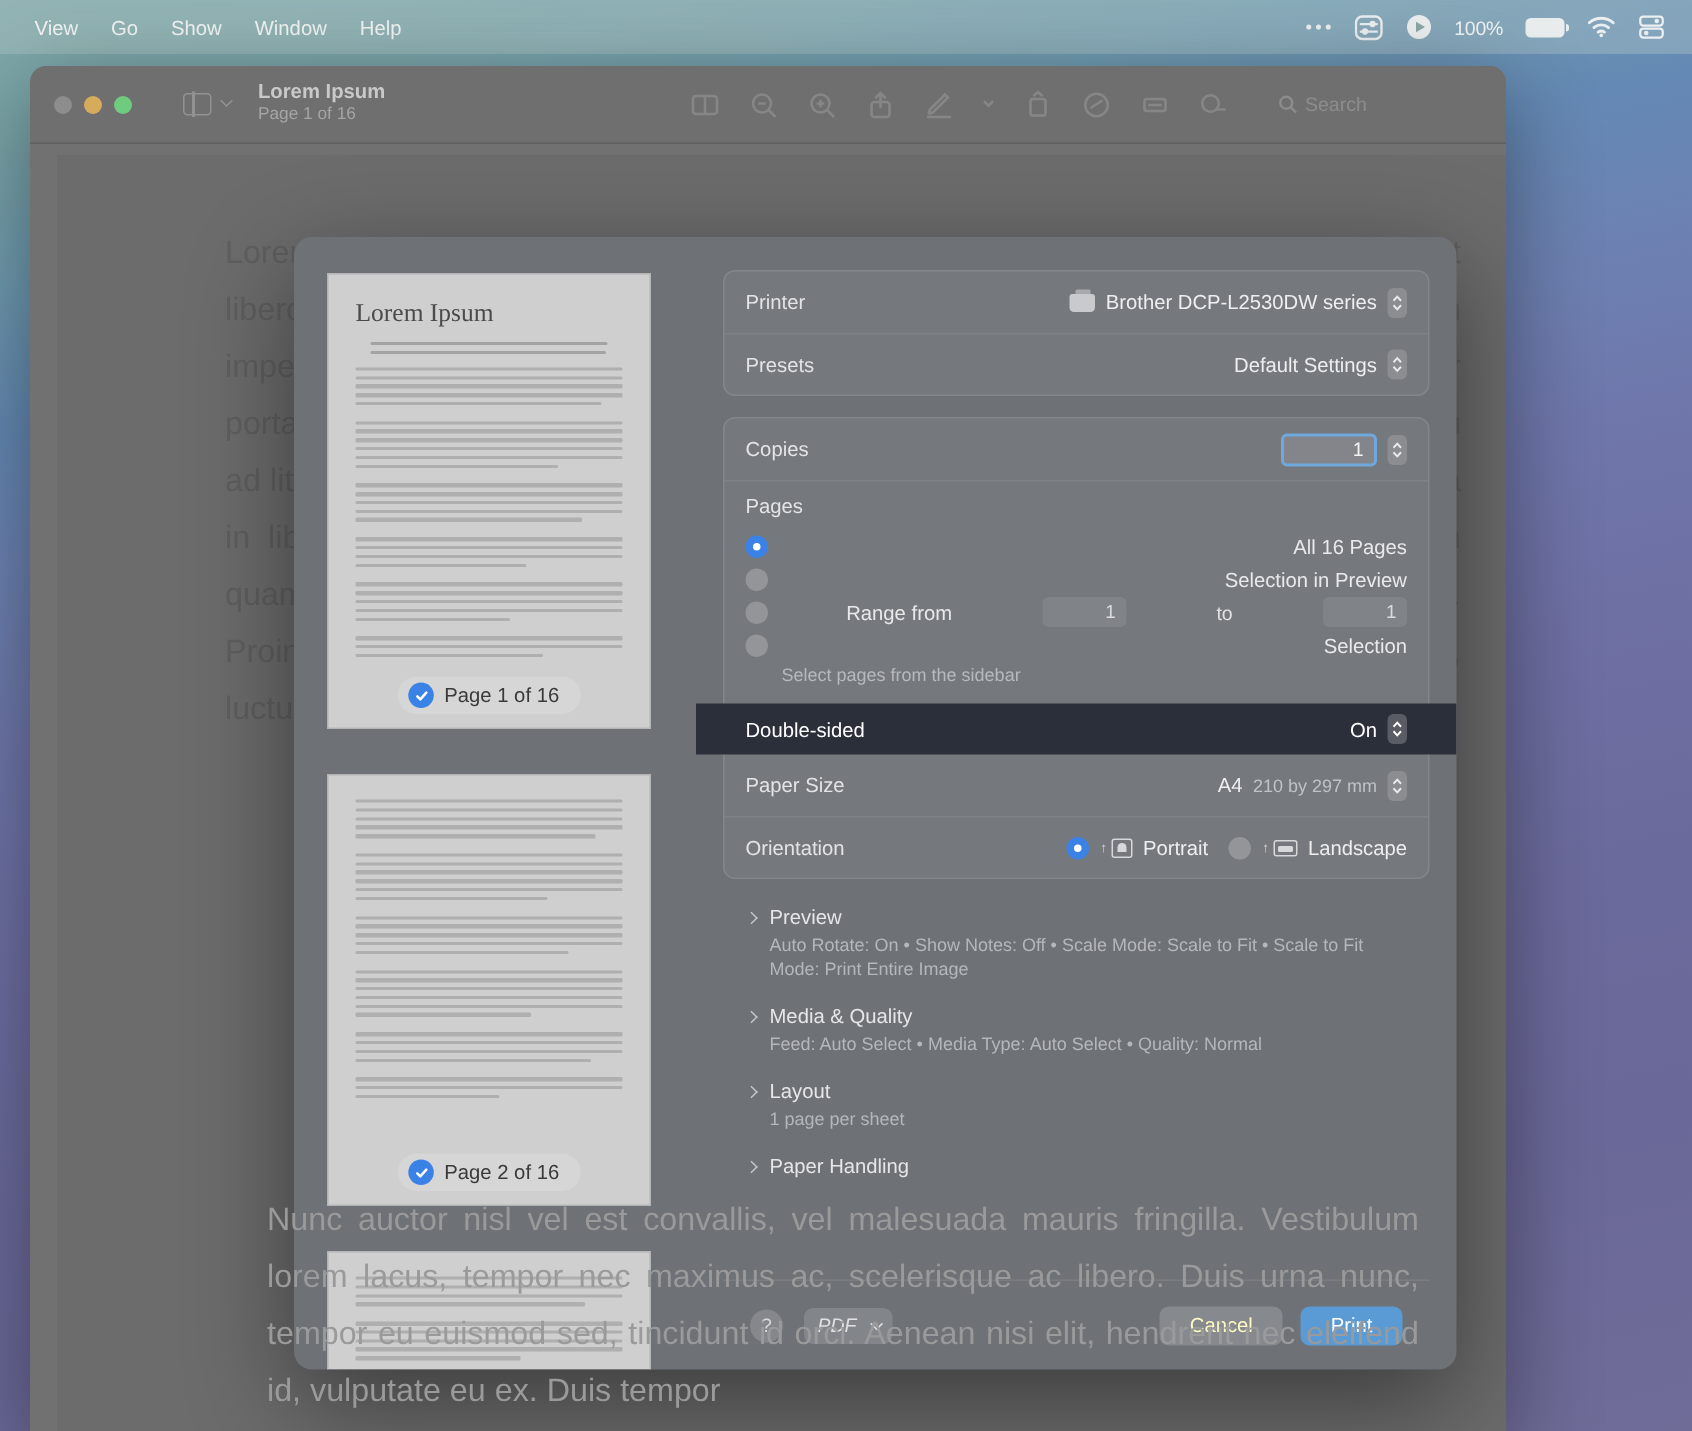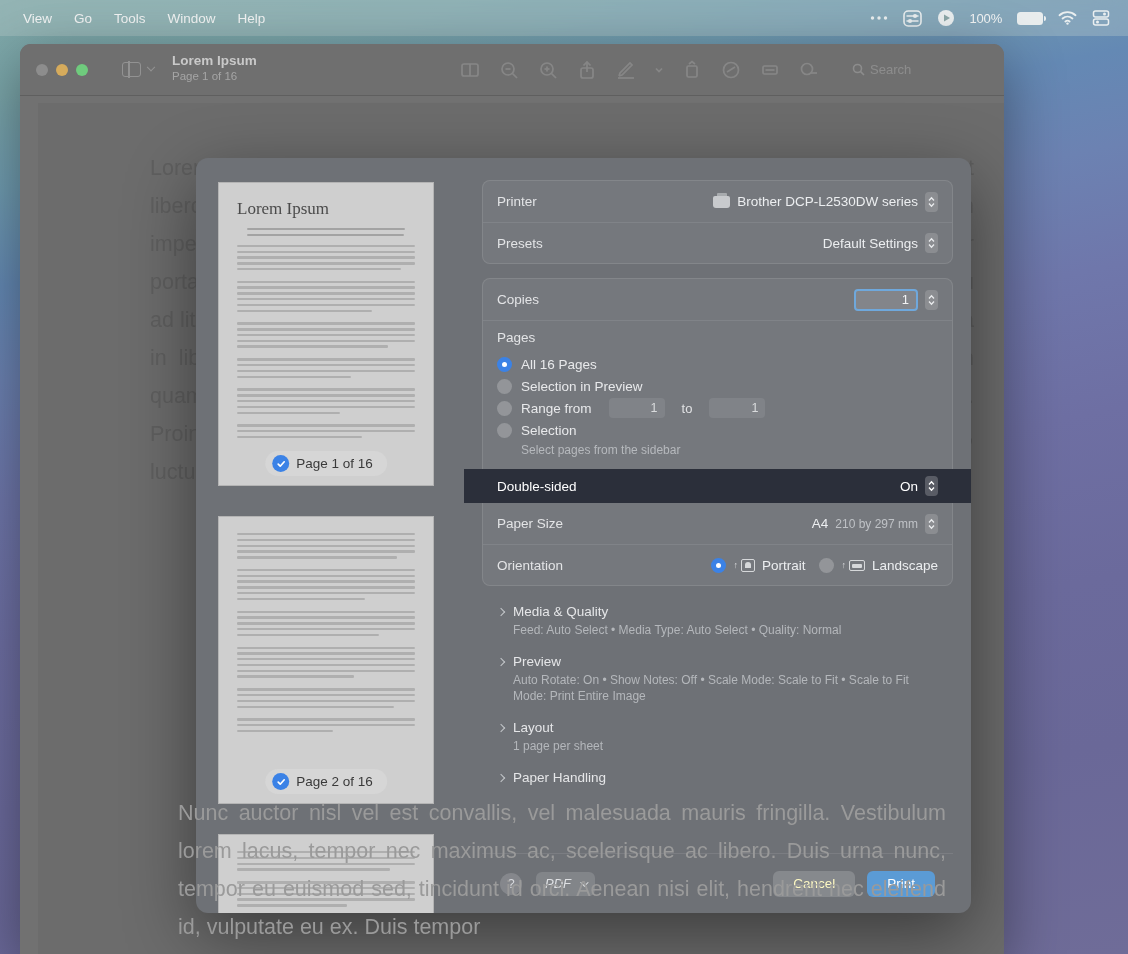--- a/index.html
+++ b/index.html
@@ -161,21 +161,21 @@
   .copies-input {
     width: 64px; height: 22px; border-radius: 4px;
     background: rgba(255,255,255,0.10);
     border: 2px solid #6fa8dc;
     display: flex; align-items: center; justify-content: flex-end;
     padding-right: 7px; font-size: 13px; color: #f2f3f4;
   }
   
   .pages-block { padding: 9px 14px 12px 14px; }
   .pages-head { font-size: 13.5px; color: #e3e4e6; margin-bottom: 8px; }
-  .radio-row { display: flex; align-items: center; gap: 9px; height: 22px; margin-bottom: 0px; }
+  .radio-row { display: flex; align-items: center; gap: 9px; height: 22px; margin-bottom: 0px; justify-content: space-between; }
   .radio {
     width: 15px; height: 15px; border-radius: 50%;
     background: rgba(255,255,255,0.22); flex: none;
     display: flex; align-items: center; justify-content: center;
   }
   .radio.on { background: #3b82e6; }
   .radio.on:after { content: ""; width: 5px; height: 5px; border-radius: 50%; background: #fff; }
   .radio-label { font-size: 13.5px; color: #e8e9eb; }
   .range-input {
     width: 56px; height: 20px; border-radius: 4px;
@@ -247,21 +247,21 @@
   }
 </style>
 </head>
 <body>
 
 <div id="screen">
 
   <div id="menubar">
     <div class="menu-item">View</div>
     <div class="menu-item">Go</div>
-    <div class="menu-item">Tools</div>
+    <div class="menu-item">Show</div>
     <div class="menu-item">Window</div>
     <div class="menu-item">Help</div>
 
     <div id="menu-right">
       <div class="status-ico">
         <svg width="18" height="6" viewBox="0 0 18 6">
             <circle cx="2.5" cy="3" r="1.7" fill="#f0f3f3"></circle>
             <circle cx="9" cy="3" r="1.7" fill="#f0f3f3"></circle>
             <circle cx="15.5" cy="3" r="1.7" fill="#f0f3f3"></circle>
           </svg>
@@ -624,31 +624,31 @@
             </span>
           </div>
 
         </div>
 
         <div id="sections">
 
           <div class="sect">
             <div class="sect-head">
               <span class="sect-chev"></span>
-              <span class="sect-title">Media &amp; Quality</span>
-            </div>
-            <div class="sect-sub">Feed: Auto Select • Media Type: Auto Select • Quality: Normal</div>
+              <span class="sect-title">Preview</span>
+            </div>
+            <div class="sect-sub">Auto Rotate: On • Show Notes: Off • Scale Mode: Scale to Fit • Scale to Fit Mode: Print Entire Image</div>
           </div>
 
           <div class="sect">
             <div class="sect-head">
               <span class="sect-chev"></span>
-              <span class="sect-title">Preview</span>
-            </div>
-            <div class="sect-sub">Auto Rotate: On • Show Notes: Off • Scale Mode: Scale to Fit • Scale to Fit Mode: Print Entire Image</div>
+              <span class="sect-title">Media &amp; Quality</span>
+            </div>
+            <div class="sect-sub">Feed: Auto Select • Media Type: Auto Select • Quality: Normal</div>
           </div>
 
           <div class="sect">
             <div class="sect-head">
               <span class="sect-chev"></span>
               <span class="sect-title">Layout</span>
             </div>
             <div class="sect-sub">1 page per sheet</div>
           </div>
 

